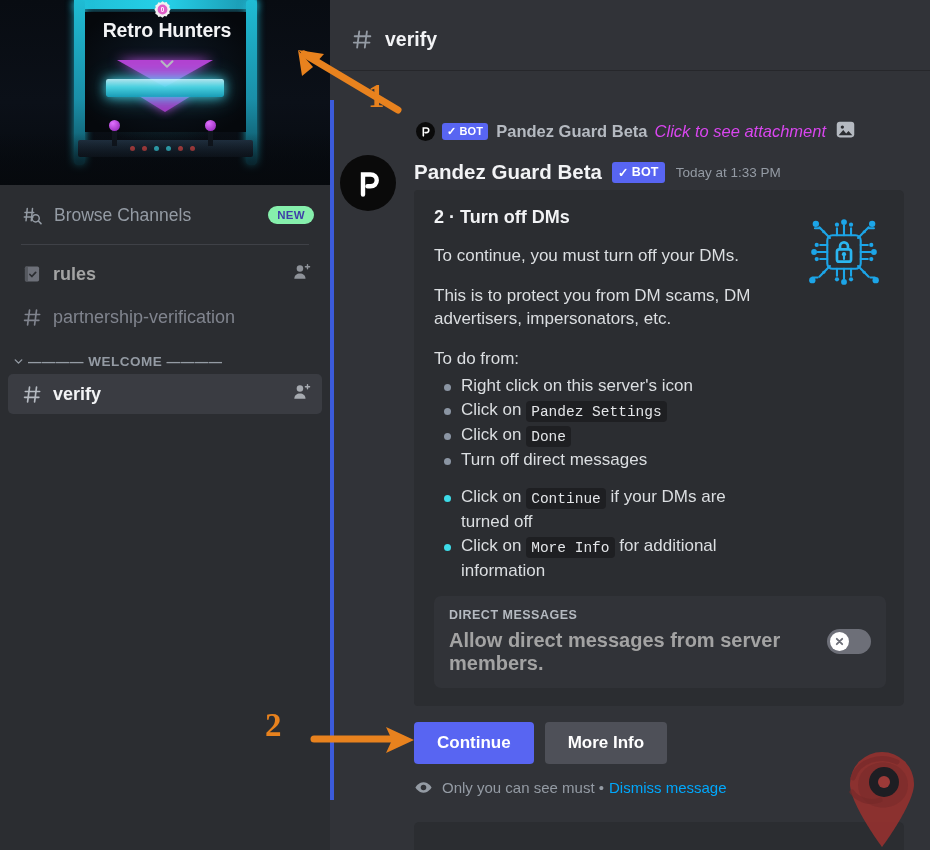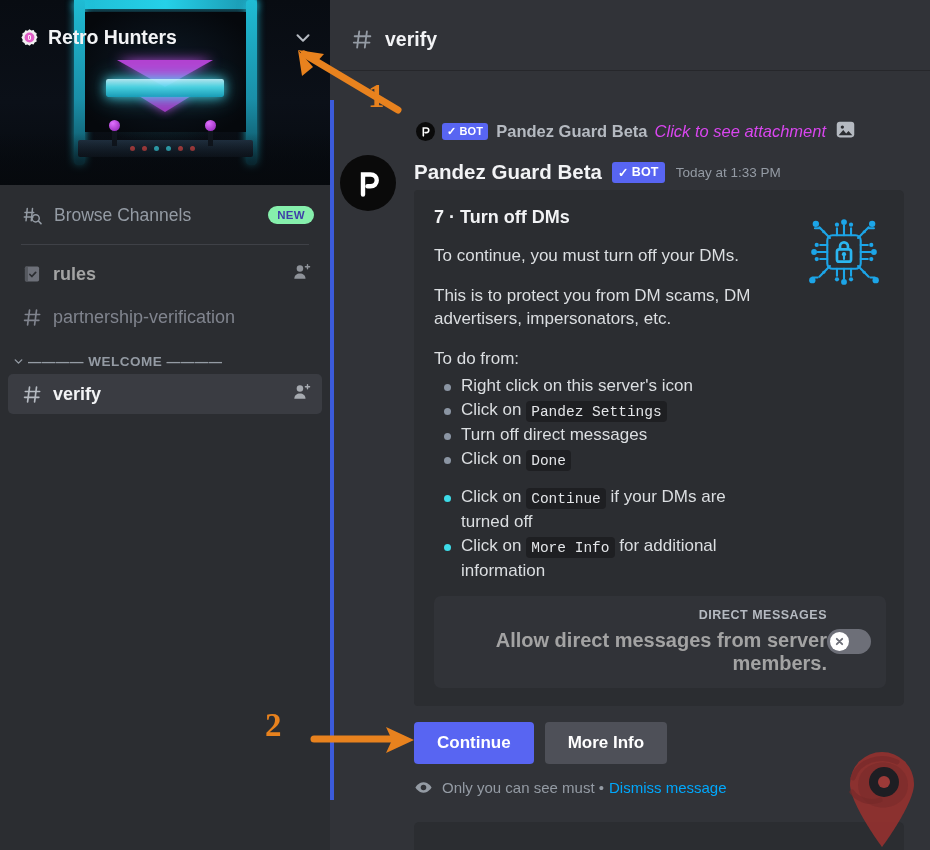--- a/index.html
+++ b/index.html
@@ -95,20 +95,21 @@
     background: linear-gradient(180deg, rgba(6,9,13,0) 0%, rgba(6,9,13,.55) 55%, rgba(6,9,13,.9) 100%);
   }
 
   .server-header {
     position: absolute; left: 0; top: 0;
     width: 330px; height: 75px;
     display: flex; align-items: center;
     padding: 0 16px 0 20px;
     z-index: 6;
     cursor: pointer;
+    flex-direction: column;
   }
   .boost-badge {
     width: 19px; height: 19px; flex: 0 0 19px; margin-right: 9px;
     position: relative;
   }
   .server-title {
     color: #f2f3f5;
     font-size: 19.5px; font-weight: bold;
     letter-spacing: -.1px;
     white-space: nowrap;
@@ -299,21 +300,21 @@
     font-size: 14.5px; padding: 2.5px 5px; border-radius: 4px;
   }
   .lock-icon {
     position: absolute; right: 16px; top: 18px;
     width: 88px; height: 88px;
   }
   .dm-box {
     background: #313338; border-radius: 7px;
     padding: 12px 15px 13px 15px;
     margin-top: 9px;
-    display: flex; align-items: center; text-align: right;
+    display: flex; align-items: center;
   }
   .dm-box-text { flex: 1; }
   .dm-label {
     color: #b5bac1; font-size: 12.5px; font-weight: bold;
     letter-spacing: .5px; margin-bottom: 7px;
   }
   .dm-desc { color: #a3a3a3; font-size: 20px; font-weight: bold; }
   .toggle {
     width: 44px; height: 25px; border-radius: 13px;
     background: #6d6f78; flex: 0 0 44px;
@@ -566,30 +567,30 @@
           </g>
           <g stroke="#2bb6f0" stroke-width="3" fill="none">
             <rect x="42" y="47" width="16" height="14" rx="2.6"></rect>
             <path d="M45.5 47v-3.5a4.5 4.5 0 019 0V47"></path>
           </g>
           <circle cx="50" cy="52.5" r="2.4" fill="#2bb6f0"></circle>
           <path d="M50 54v4" stroke="#2bb6f0" stroke-width="2.4" stroke-linecap="round"></path>
         </svg>
       </div>
 
-      <div class="embed-title">7 · Turn off DMs</div>
+      <div class="embed-title">2 · Turn off DMs</div>
       <div class="embed-p">To continue, you must turn off your DMs.</div>
       <div class="embed-p">This is to protect you from DM scams, DM advertisers, impersonators, etc.</div>
       <div class="embed-p tight">To do from:</div>
 
       <ul class="bullets">
         <li><span>Right click on this server's icon</span></li>
         <li><span>Click on </span><code class="inline">Pandez Settings</code></li>
+        <li><span>Click on </span><code class="inline">Done</code></li>
         <li><span>Turn off direct messages</span></li>
-        <li><span>Click on </span><code class="inline">Done</code></li>
       </ul>
 
       <ul class="bullets cyan">
         <li><span>Click on </span><code class="inline">Continue</code><span> if your DMs are turned off</span></li>
         <li><span>Click on </span><code class="inline">More Info</code><span> for additional information</span></li>
       </ul>
 
       <div class="dm-box">
         <div class="dm-box-text">
           <div class="dm-label">DIRECT MESSAGES</div>

